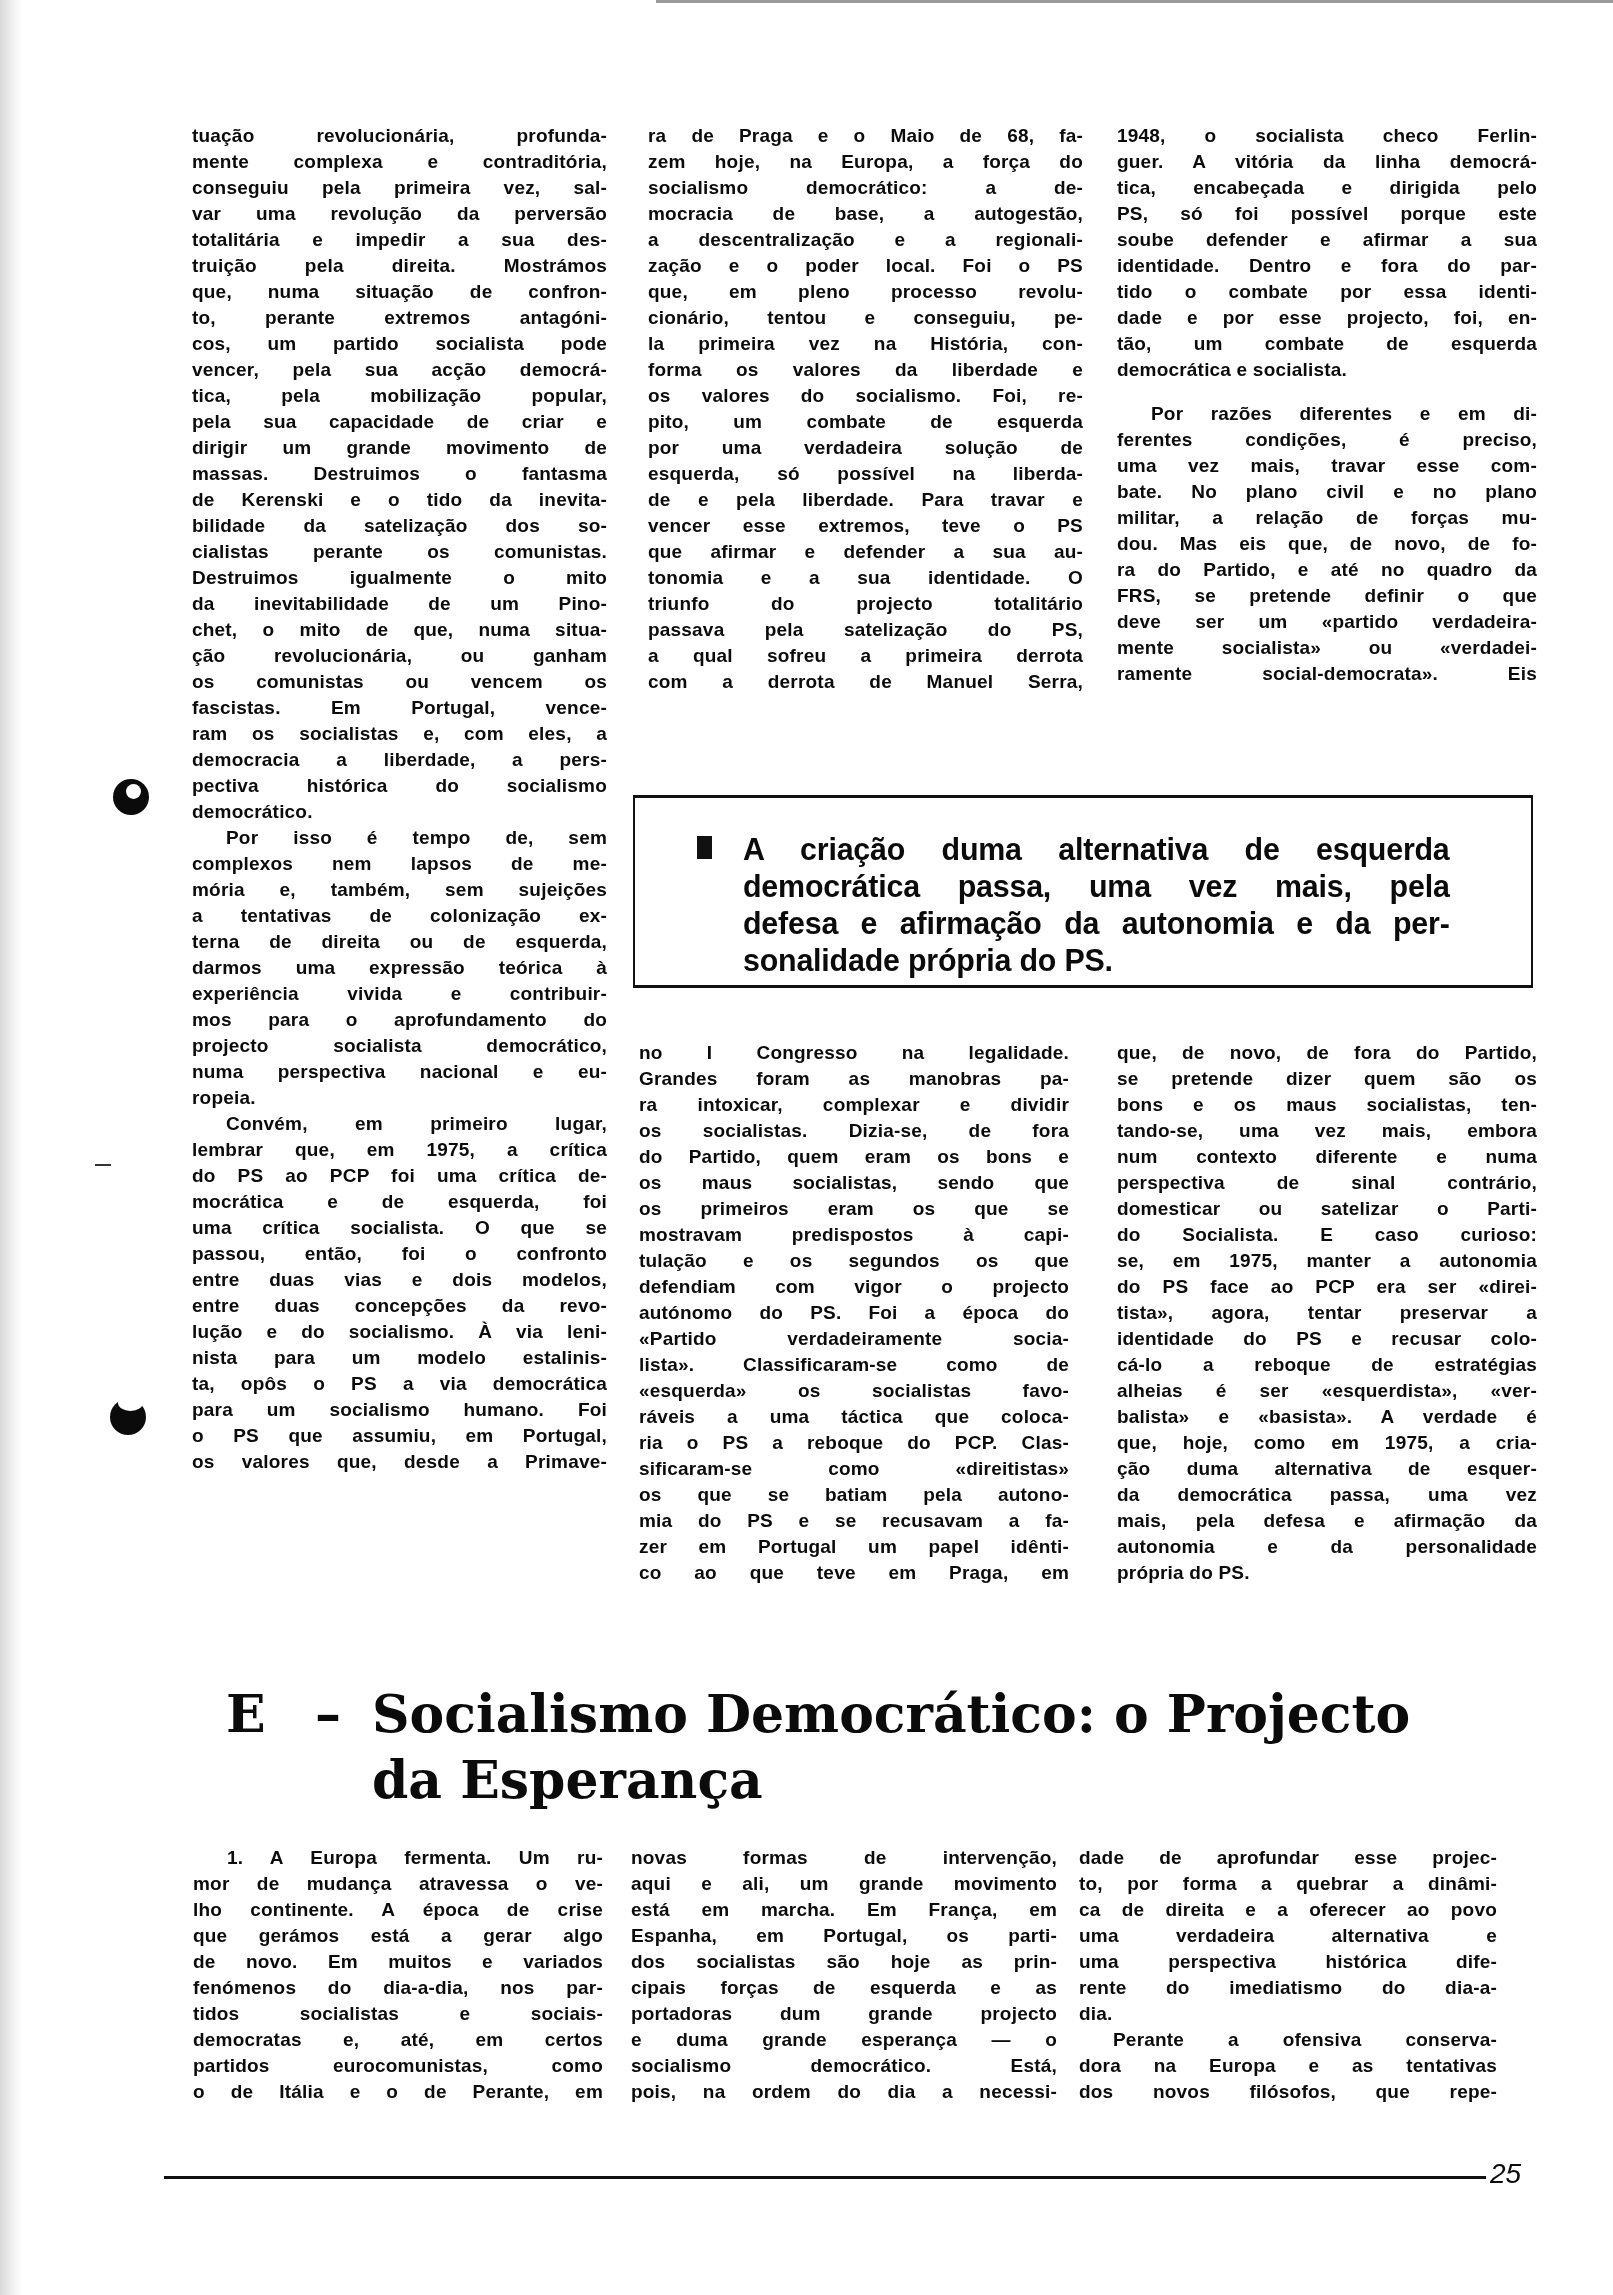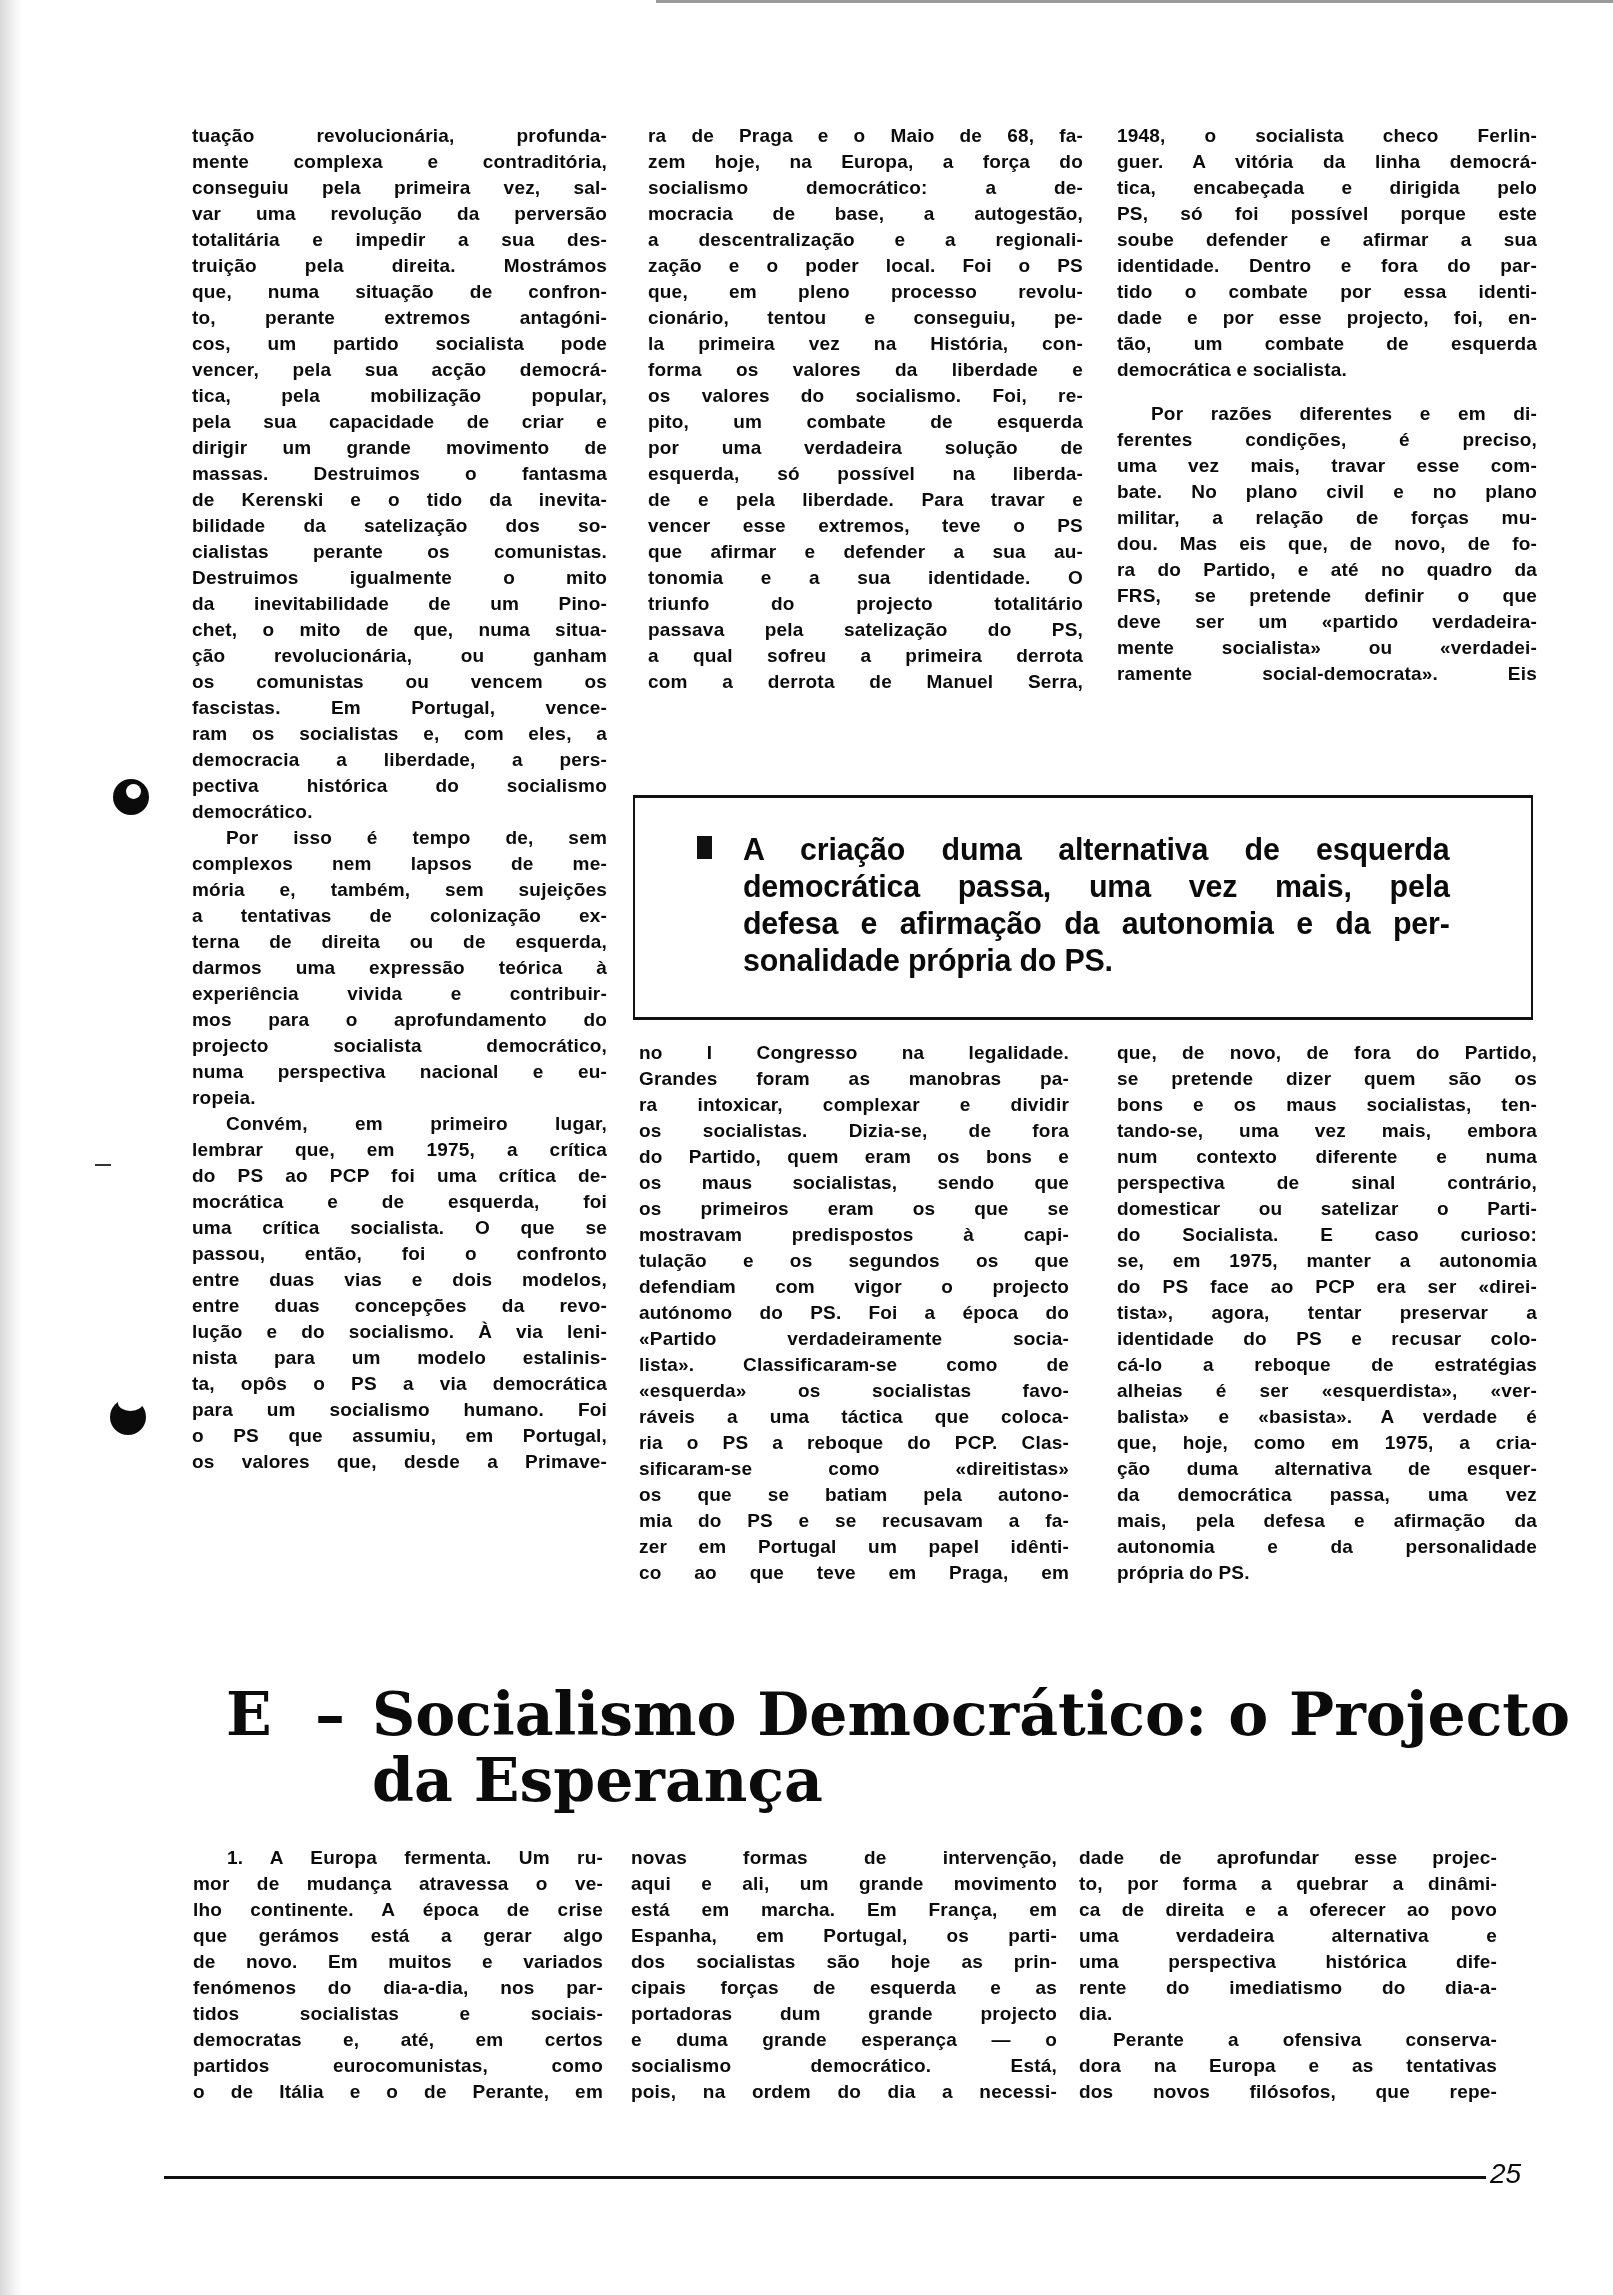--- a/index.html
+++ b/index.html
@@ -17,31 +17,31 @@
   
   .c1 { left: 192px; top: 123px; width: 415px; }
   .c2 { left: 648px; top: 123px; width: 435px; }
   .c3 { left: 1117px; top: 123px; width: 420px; }
   .c2b { left: 639px; top: 1040px; width: 430px; }
   .c3b { left: 1117px; top: 1040px; width: 420px; }
   .d1 { left: 193px; top: 1845px; width: 410px; }
   .d2 { left: 631px; top: 1845px; width: 426px; }
   .d3 { left: 1079px; top: 1845px; width: 418px; }
 
-  .pullquote { position: absolute; left: 633px; top: 795px; width: 900px; height: 225px;
+  .pullquote { position: absolute; left: 633px; top: 795px; width: 900px; height: 193px;
     border: 2.5px solid #111; border-top-width: 3.3px; border-bottom-width: 3.3px; }
   .pq-bullet { position: absolute; left: 62px; top: 38px; width: 14.8px; height: 23px; background: #111; }
   .pq-text { position: absolute; left: 108px; top: 33px; width: 721px;
     font-family: "Liberation Sans", sans-serif; font-weight: bold; font-size: 31px; line-height: 37px;
     transform: scaleX(0.98); transform-origin: left top; letter-spacing: -0.2px; }
   .pq-text .line { display: block; white-space: nowrap; text-align: justify; text-align-last: justify; }
   .pq-text .line.last { text-align-last: left; }
 
   .section-title { position: absolute; left: 226px; top: 1681px; width: 1312px;
-    font-family: "DejaVu Serif", "Liberation Serif", serif; font-weight: bold; font-size: 60px; line-height: 66px; }
+    font-family: "DejaVu Serif", "Liberation Serif", serif; font-weight: bold; font-size: 52px; line-height: 66px; }
   .section-title .t1 { display: block; white-space: nowrap; }
   .section-title .t2 { display: block; padding-left: 146px; white-space: nowrap; }
   .st-letter { display: inline-block; width: 89px; }
   .st-dash { display: inline-block; width: 57px; }
 
   .bottom-rule { position: absolute; left: 164px; top: 2176px; width: 1322px; height: 3.3px; background: #111; }
   .page-number { position: absolute; left: 1490px; top: 2159px; font-family: "Liberation Sans", sans-serif;
     font-style: italic; font-size: 28px; line-height: 29.5px; }
 
   .punch { position: absolute; width: 36px; height: 36px; border-radius: 50%; background: #0b0b0b; }

